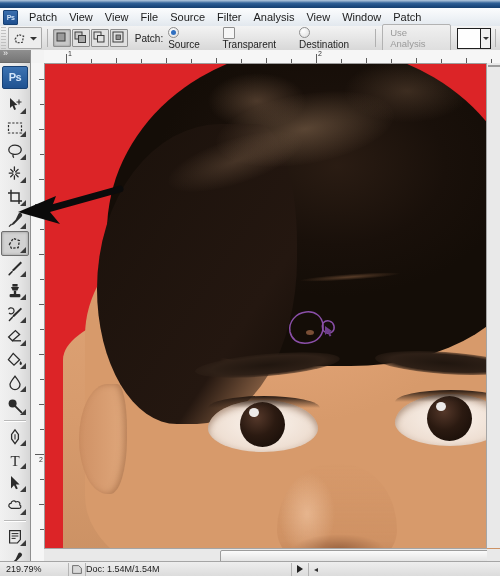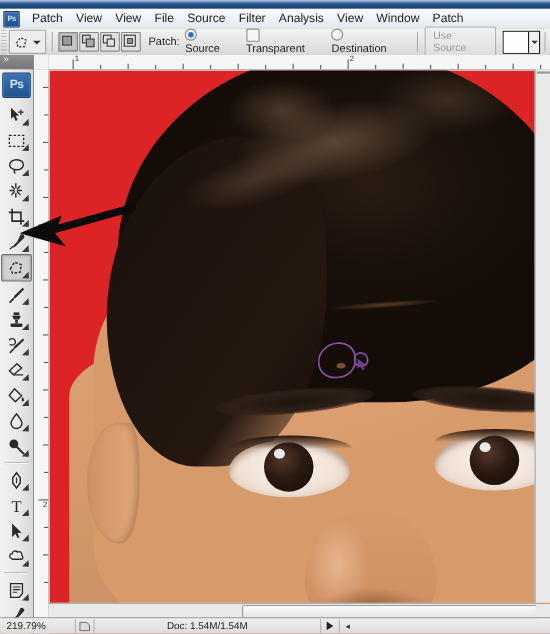--- a/index.html
+++ b/index.html
@@ -294,21 +294,21 @@
   }
   .sb-zoom{
     width:62px;font-size:9px;color:#1c1c1c;padding-left:6px;
     border-right:1px solid #b4b4b4;line-height:13px;height:13px;
   }
   .sb-zoomicon{
     width:16px;height:13px;border-right:1px solid #b4b4b4;
     display:flex;align-items:center;justify-content:center;
   }
   .sb-doc{
-    flex:0 0 205px;font-size:9px;color:#1c1c1c;text-align:center;
+    flex:0 0 205px;font-size:9px;color:#1c1c1c;text-align:left;
     border-right:1px solid #b4b4b4;line-height:13px;height:13px;
   }
   .sb-play{
     width:16px;height:13px;display:flex;align-items:center;justify-content:center;
     border-right:1px solid #b4b4b4;
   }
   .sb-play .pt{
     width:0;height:0;border-top:4px solid transparent;border-bottom:4px solid transparent;
     border-left:6px solid #222;
   }
@@ -394,21 +394,21 @@
     </span>
     <span class="radiolabel">
       <span class="chk"></span><span>Transparent</span>
     </span>
     <span class="radiolabel">
       <span class="radio"></span><span>Destination</span>
     </span>
 
     <div class="sep2"></div>
 
-    <div class="btn-usepattern">Use Source</div>
+    <div class="btn-usepattern">Use Analysis</div>
 
     <div class="patternswatch">
       <div class="sw"></div>
       <div class="arrowcell">
           <div class="tinyarrow"></div>
         </div>
     </div>
 
     <div class="sep2"></div>
   </div>

